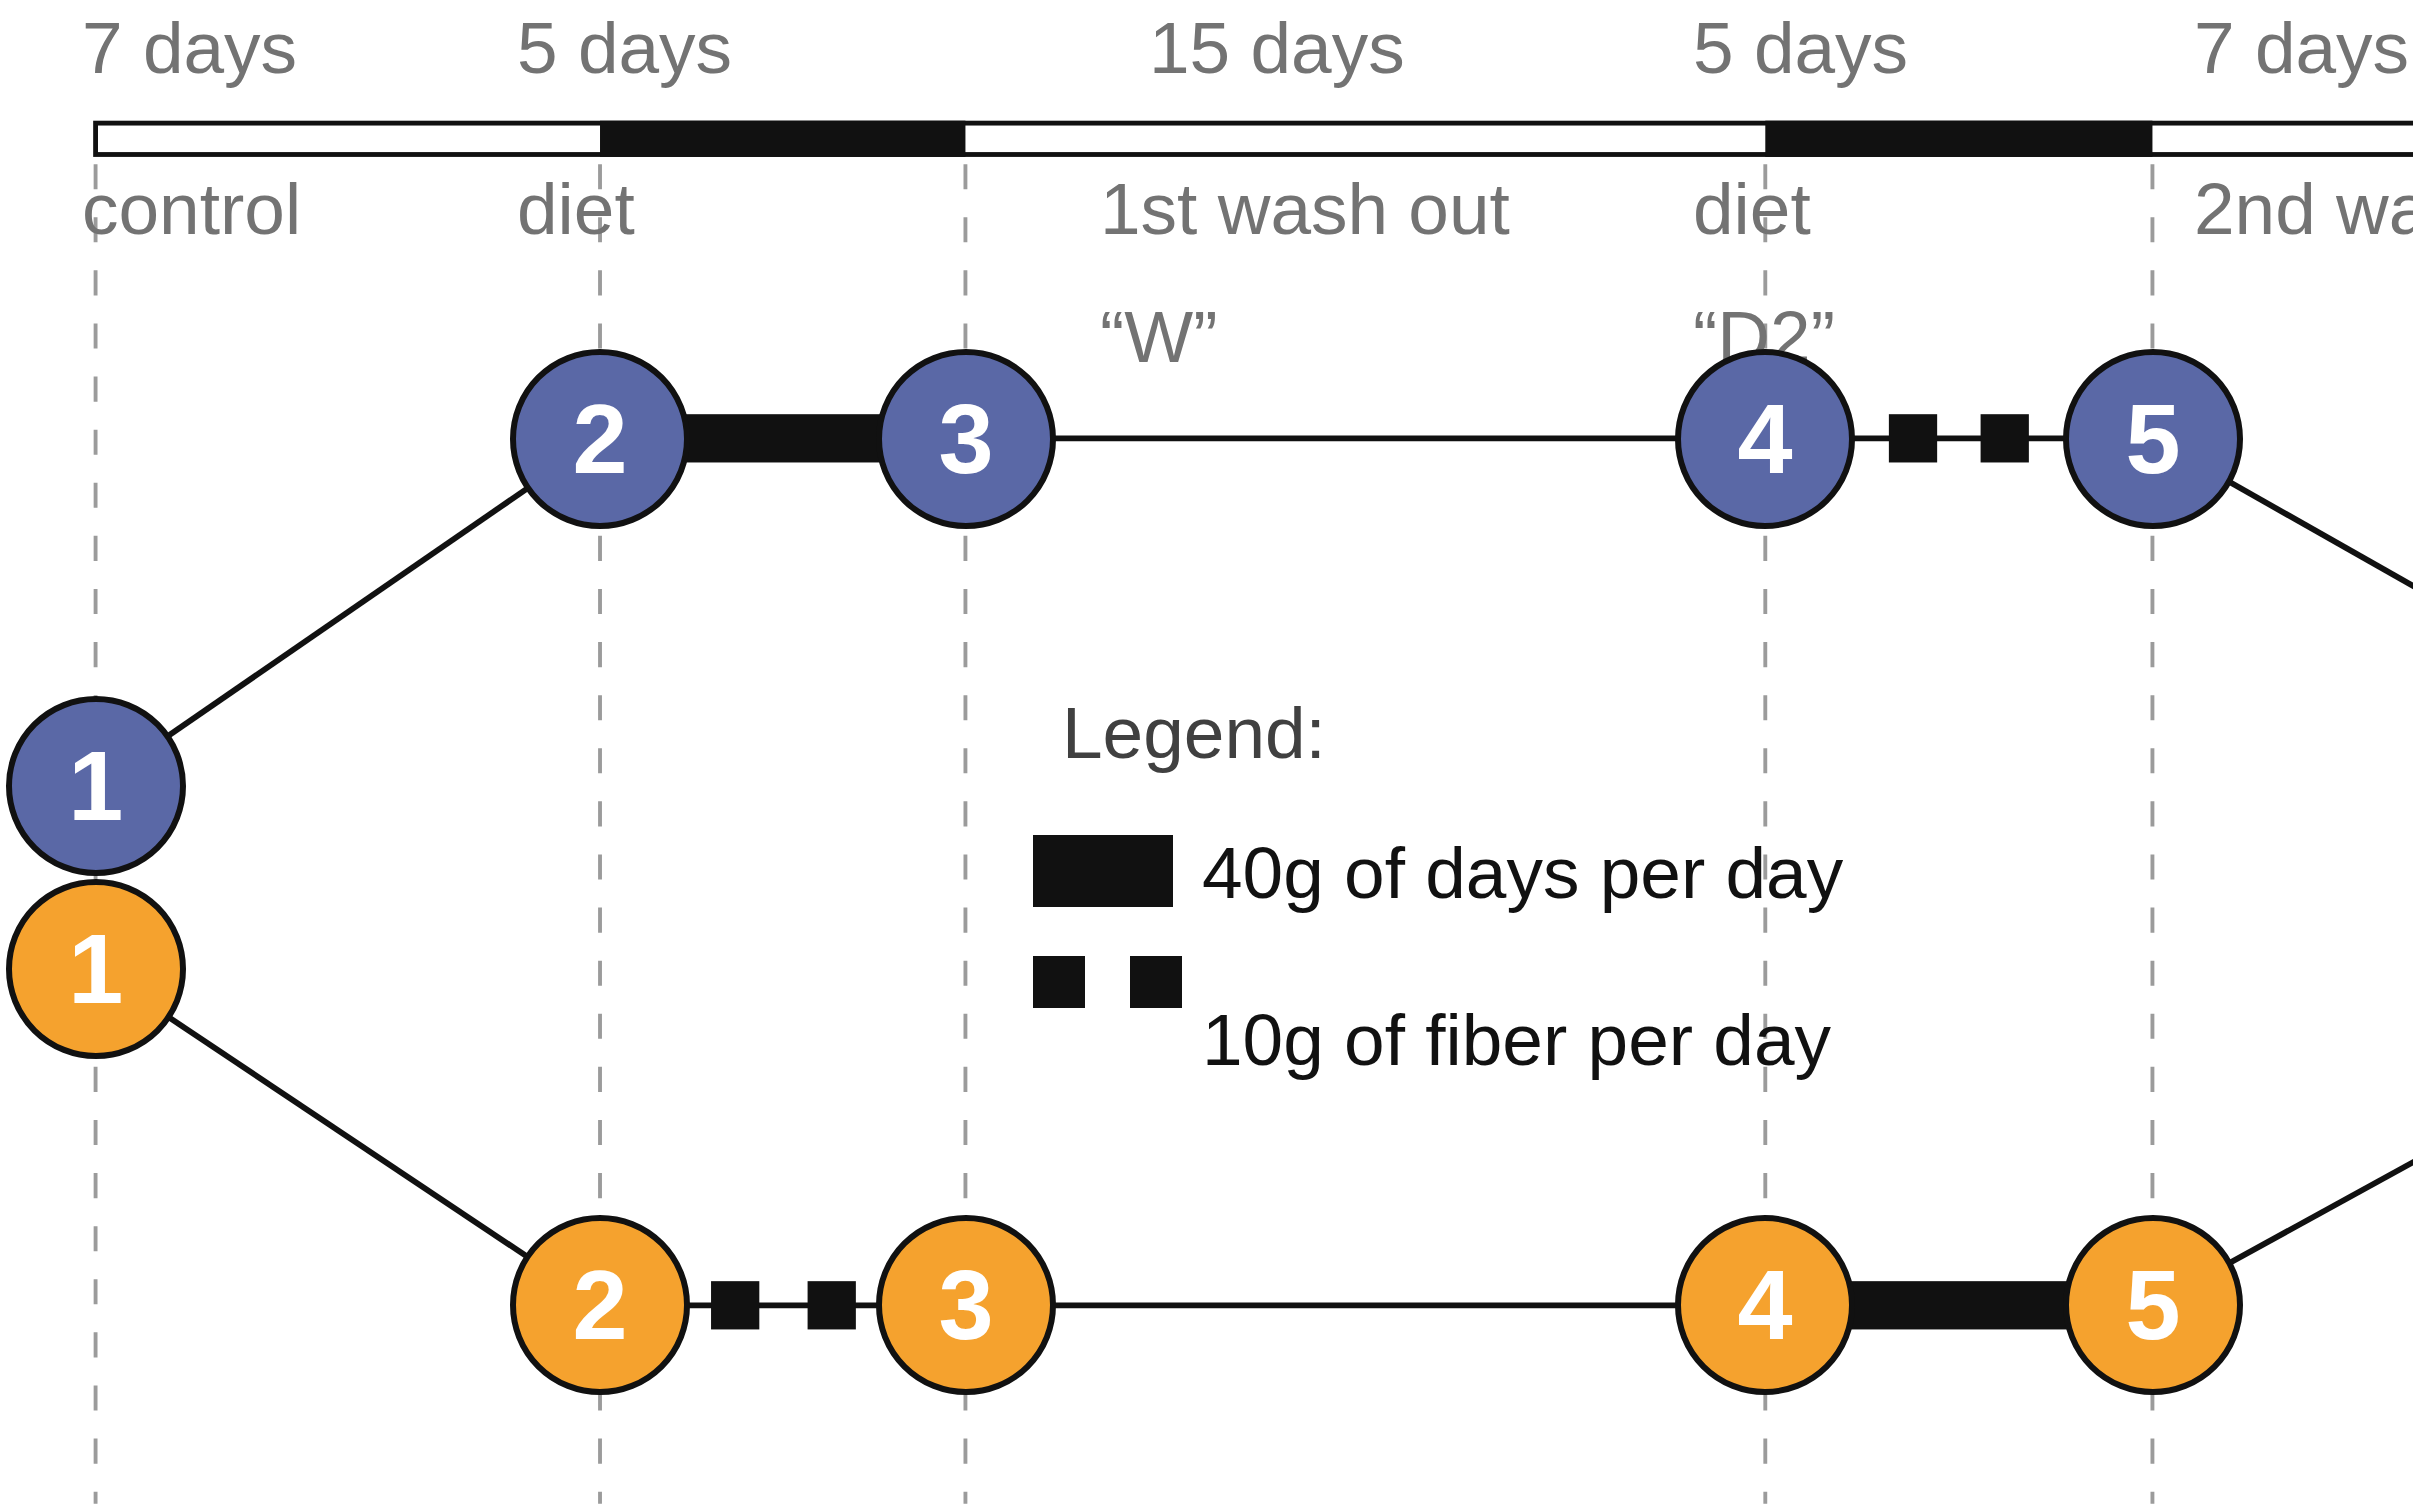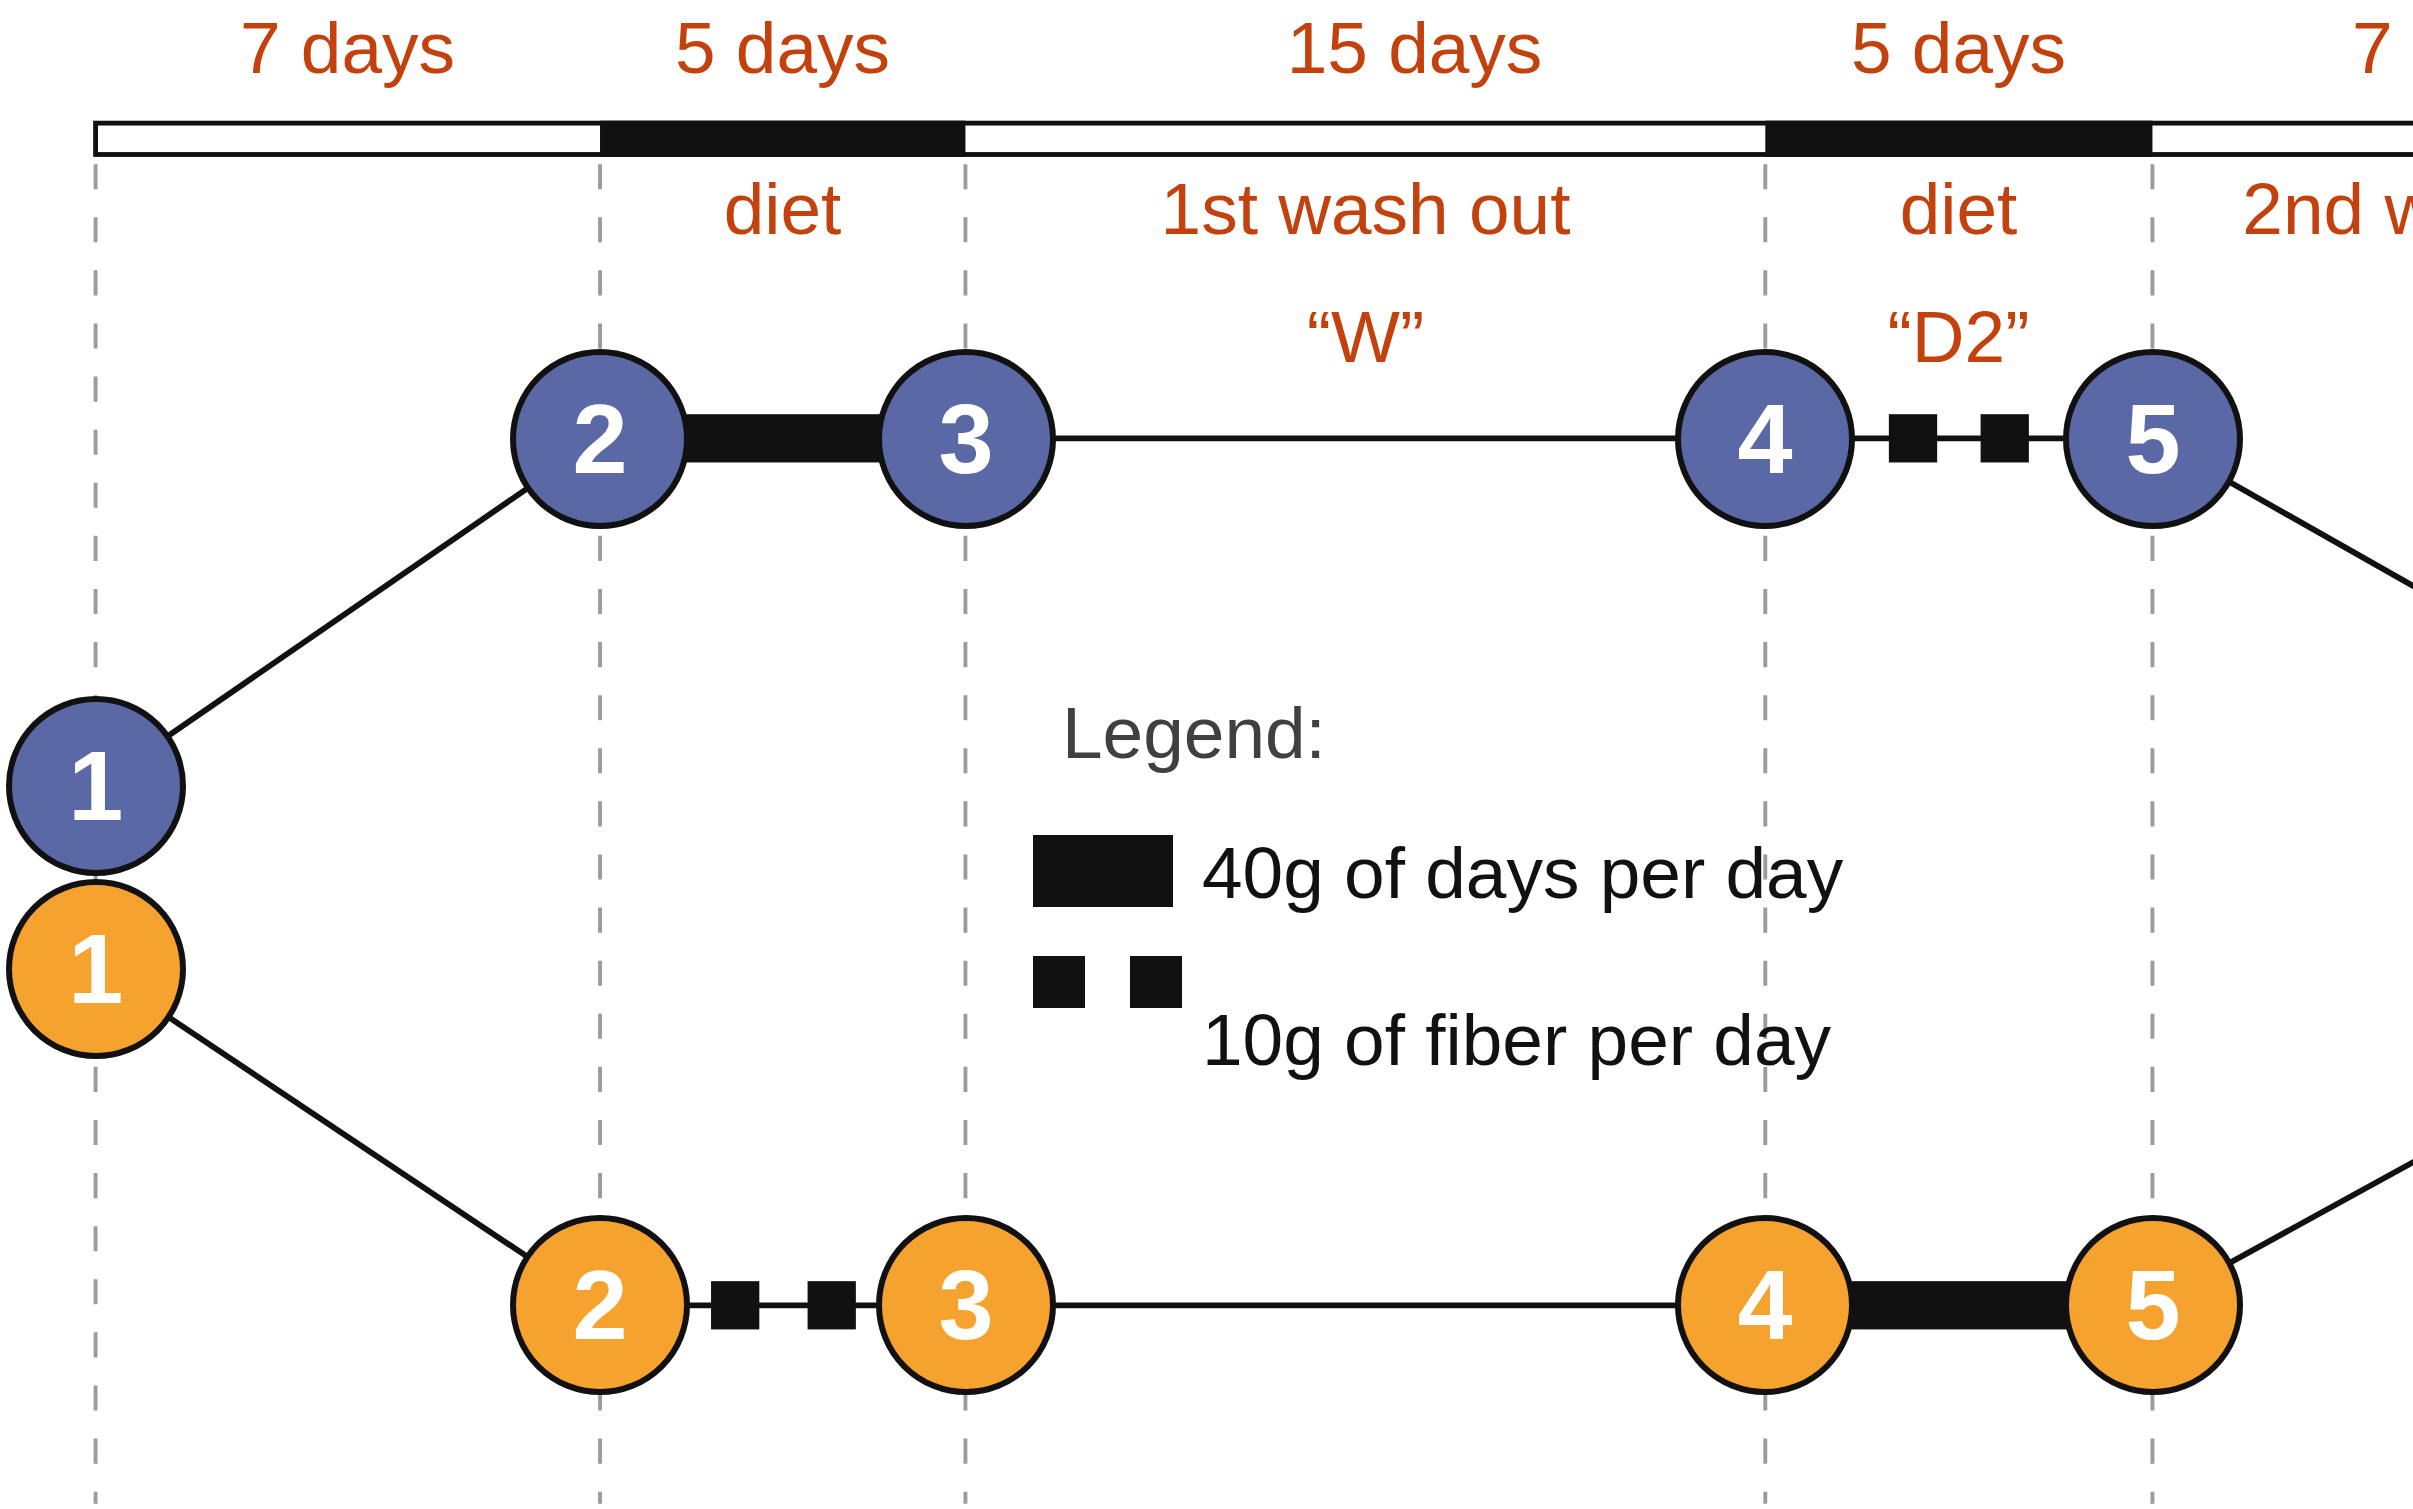--- a/index.html
+++ b/index.html
@@ -10,24 +10,24 @@
     background: #ffffff;
     font-family: "Liberation Sans", "DejaVu Sans", sans-serif;
     color: #111111;
     overflow: hidden;
   }
   svg.layer { position: absolute; left: 0; top: 0; width: 2877px; height: 1510px; }
 
   .t-label {
     position: absolute;
     width: 531px;
-    text-align: center;
+    text-align: left;
     font-size: 73px;
     line-height: 1.15;
-    color: #c2410c;
+    color: #737373;
     white-space: nowrap;
   }
   .legend-title {
     position: absolute;
     font-size: 73px;
     color: #404040;
     white-space: nowrap;
   }
   .legend-text {
     position: absolute;
@@ -92,20 +92,21 @@
     <rect x="1473" y="2654" width="100" height="100" fill="#111111"></rect>
     <rect x="1673" y="2654" width="100" height="100" fill="#111111"></rect>
   </svg>
 
   <div class="t-label" style="left:82px;  top:5.8px;">7 days</div>
   <div class="t-label" style="left:517px; top:5.8px;">5 days</div>
   <div class="t-label" style="left:1149px; top:5.8px;">15 days</div>
   <div class="t-label" style="left:1693px; top:5.8px;">5 days</div>
   <div class="t-label" style="left:2194px; top:5.8px;">7 days</div>
 
+  <div class="t-label" style="left:82px;  top:167px;">control</div>
   <div class="t-label" style="left:517px; top:167px;">diet</div>
   <div class="t-label" style="left:1100px; top:167px;">1st wash out</div>
   <div class="t-label" style="left:1693px; top:167px;">diet</div>
   <div class="t-label" style="left:2194px; top:167px;">2nd wash out</div>
 
   <div class="t-label" style="left:1100px; top:295px;">“W”</div>
   <div class="t-label" style="left:1693px; top:295px;">“D2”</div>
 
   <div class="legend-title" style="left:1062px; top:691px;">Legend:</div>
   <div class="swatch-bar" style="left:1033px; top:835px; width:140px; height:72px;"></div>

